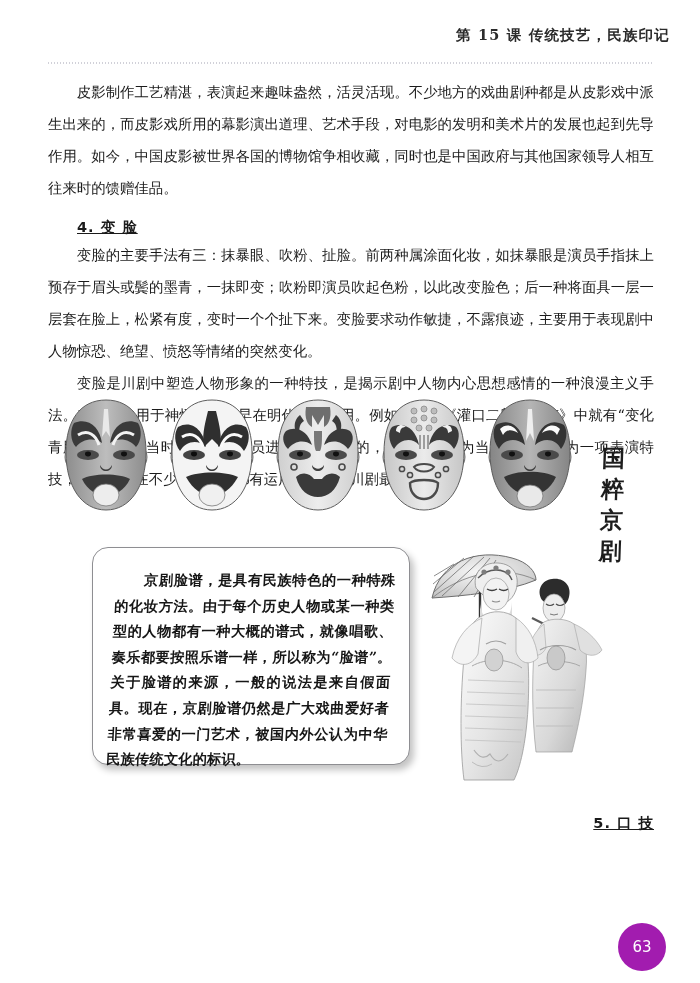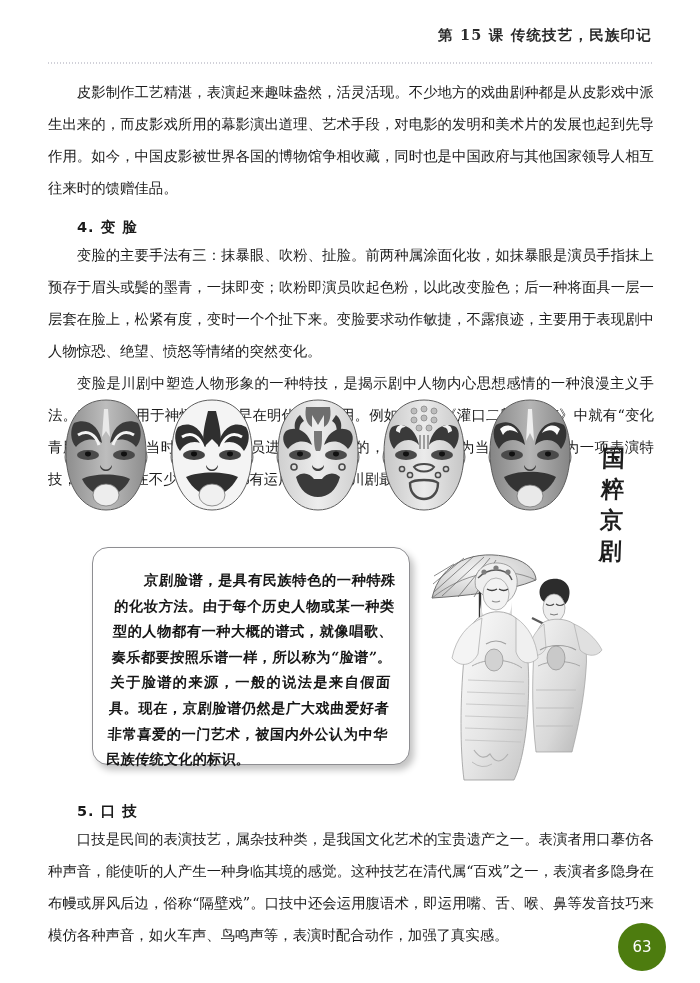--- a/index.html
+++ b/index.html
@@ -9,21 +9,21 @@
     font-family:"Liberation Serif","DejaVu Serif",serif;
     color:#1a1a1a;
     position:relative;
     overflow:hidden;
   }
   .page{position:absolute;inset:0;}
 
   
   .header{
     position:absolute;left:0;top:26px;width:700px;
-    text-align:right;padding-right:48px;
+    text-align:right;padding-right:30px;
     box-sizing:border-box;
   }
   .header-title{
     font-size:14.5px;letter-spacing:1.2px;color:#2b2b2b;
     font-family:"DejaVu Serif",serif;font-weight:600;
   }
   .header-rule{
     position:absolute;left:48px;top:62px;width:604px;height:2px;
     background-image:repeating-linear-gradient(to right,#c9c9d2 0 1px,transparent 1px 3px);
     opacity:.85;
@@ -44,20 +44,21 @@
     color:#1b1b1b;
   }
   h3.section{
     margin:12px 0 1px 0;
     font-size:14.5px;
     line-height:22px;
     font-weight:700;
     text-indent:2em;
     font-family:"DejaVu Sans","Liberation Sans",sans-serif;
     letter-spacing:1px;
+    text-decoration:underline;
   }
 
   
   .mask-row{
     position:absolute;left:58px;top:396px;width:520px;height:118px;
     display:flex;justify-content:space-between;align-items:center;
   }
   .mask{width:96px;height:116px;position:relative;}
   .mask svg{display:block;width:100%;height:100%;}
 
@@ -103,21 +104,21 @@
   
   .photo{
     position:absolute;left:424px;top:540px;width:182px;height:245px;
   }
   .photo svg{display:block;width:100%;height:100%;}
 
   
   .folio{
     position:absolute;left:618px;top:923px;
     width:48px;height:48px;border-radius:50%;
-    background:#4d7c0f;
+    background:#a21caf;
     display:flex;align-items:center;justify-content:center;
     color:#ffffff;font-size:15px;
     font-family:"DejaVu Sans","Liberation Sans",sans-serif;
   }
 </style>
 </head>
 <body>
 
 <div class="page">
 
@@ -371,21 +372,20 @@
             <path d="M41 200 L97 202"></path>
         </g>
         <ellipse cx="70" cy="120" rx="9" ry="11" fill="#d2d2d2" stroke="#8e8e8e" stroke-width=".7"></ellipse>
         <path d="M50 210 q8 12 16 4 q8 14 18 0" fill="none" stroke="#b0b0b0" stroke-width="1.2"></path>
         <path d="M48 222 q10 8 20 2" fill="none" stroke="#bcbcbc" stroke-width="1"></path>
       </g>
     </svg>
   </div>
 
   <div class="body-col" style="top:796px;">
-    <h3 class="section" style="margin-top:4px;">5. 口  技</h3>
-    <p class="para">口技是民间的表演技艺，属杂技种类，是我国文化艺术的宝贵遗产之一。表演者用口摹仿各种声音，能使听的人产生一种身临其境的感觉。这种技艺在清代属“百戏”之一，表演者多隐身在布幔或屏风后边，俗称“隔壁戏”。口技中还会运用腹语术，即运用嘴、舌、喉、鼻等发音技巧来模仿各种声音，如火车声、鸟鸣声等，表演时配合动作，加强了真实感。</p>
+    <h3 class="section" style="margin-top:16px;text-align:right;">5. 口  技</h3>
   </div>
 
   <div class="folio">
     <span>63</span>
   </div>
 
 </div>
 
 </body></html>

